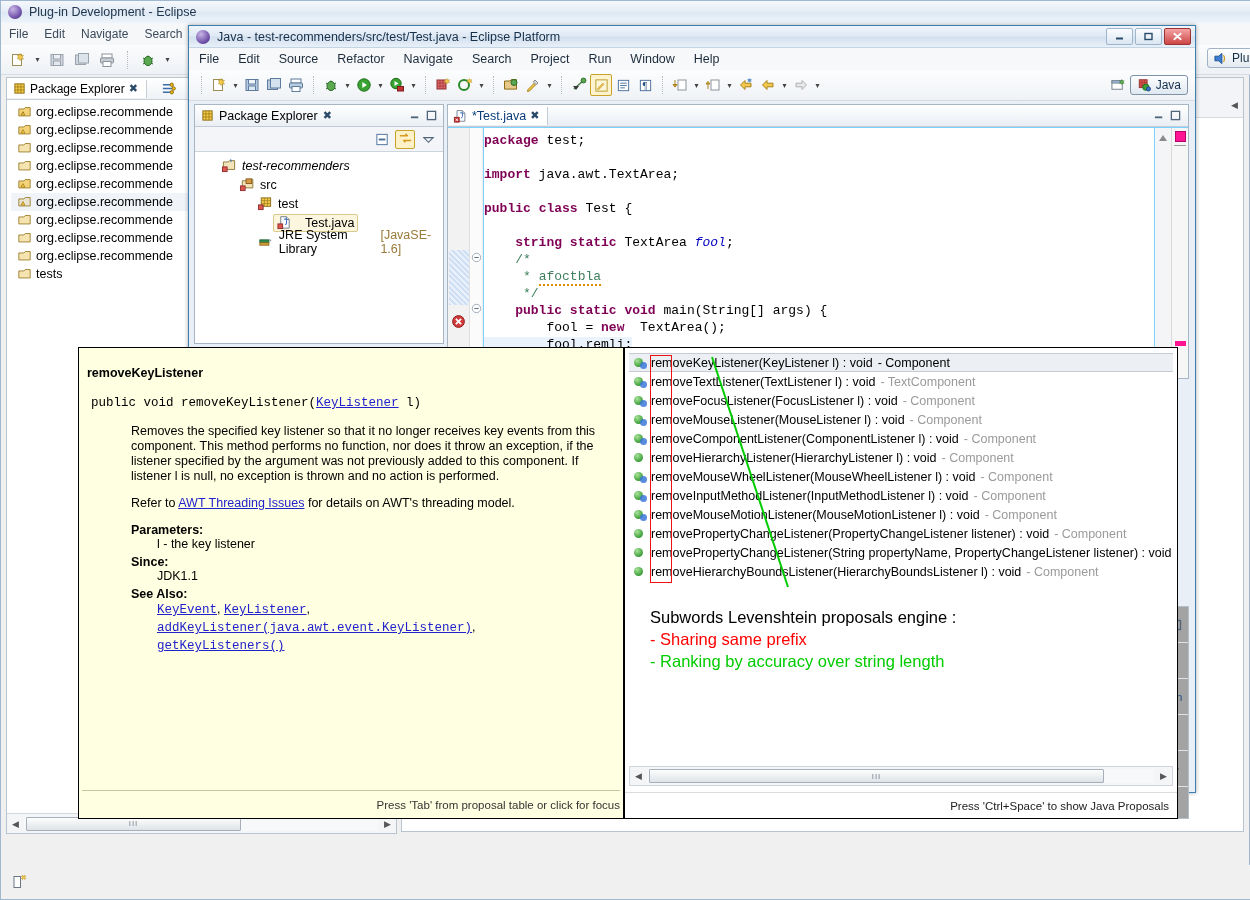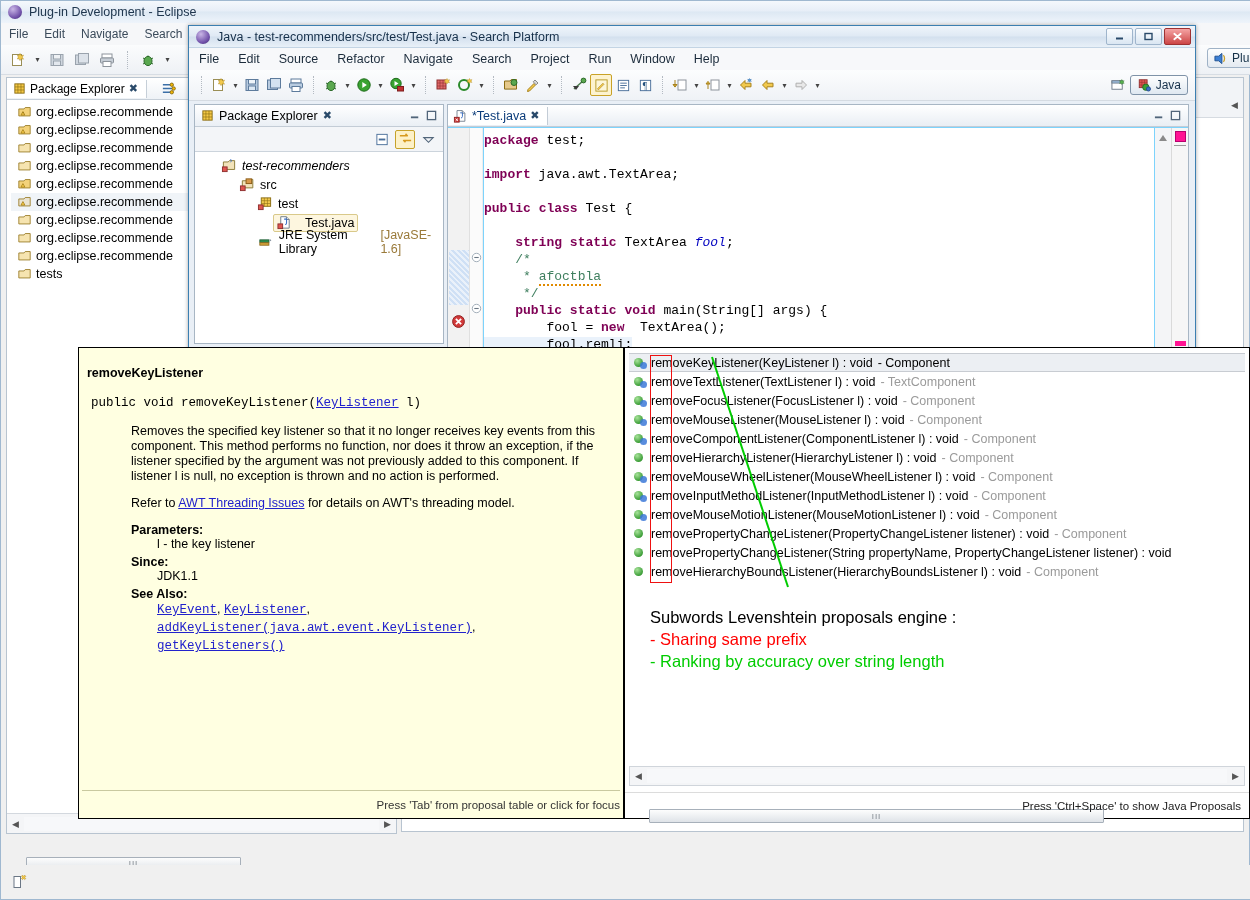--- a/index.html
+++ b/index.html
@@ -65,21 +65,21 @@
     background:#f4f5f7; border-top:1px solid #d3d8de;
     display:flex; align-items:center;
   }
   .hs-arrow{ width:17px; height:18px; display:flex; align-items:center; justify-content:center; color:#555; font-size:9px;}
   .hs-track{ flex:1; height:14px; background:#f7f8fa; position:relative;}
   .hs-thumb{
     position:absolute; top:0; height:14px;
     background:linear-gradient(to bottom,#fdfdfd,#dfe3e8);
     border:1px solid #a7b0ba; border-radius:1px;
     display:flex; align-items:center; justify-content:center;
-    color:#7d848c; font-size:8px; letter-spacing:1px;margin-top:40px;
+    color:#7d848c; font-size:8px; letter-spacing:1px;
   }
 
   #outer-right-region{
     position:absolute; left:400px; top:76px; right:5px; bottom:67px;
     background:#ffffff; border:1px solid #b8c4d0;
   }
   #outer-right-toolbar{
     position:absolute; left:0; top:0; width:100%; height:40px;
     background:#f2f4f7; border-bottom:1px solid #d6dbe1;
     display:flex; align-items:flex-end;
@@ -223,21 +223,21 @@
   .jd-sub{ margin-left:26px; }
   #javadoc-sep{ position:absolute; left:3px; right:3px; bottom:27px; border-top:1px solid #c9c9a0; }
   #javadoc-status{
     position:absolute; left:0; right:0; bottom:0; height:27px;
     display:flex; align-items:center; justify-content:flex-end;
     padding-right:3px; font-size:11.5px; color:#333;
   }
 
   
   #proposal-popup{
-    position:absolute; left:624px; top:347px; width:626px; height:472px;
+    position:absolute; left:624px; top:347px; width:554px; height:472px;
     background:#ffffff; border:1px solid #000;
   }
   #proposal-list{
     position:absolute; left:4px; top:5px; right:4px; height:238px;
     overflow:hidden;
   }
   .prow{
     height:19px; display:flex; align-items:center; gap:5px;
     font-size:12.5px; white-space:nowrap; padding-left:4px;
   }
@@ -469,21 +469,21 @@
       <path d="M11 3.5c1.8 1.2 1.8 5.8 0 7" stroke="#c8a02a" stroke-width="1.4" fill="none"></path>
     </svg>
     <span style="font-size:12px;color:#163248;">Plu</span>
   </div>
 </div>
 
 <div id="inner-window">
 
   <div id="inner-titlebar">
     <span class="ecl-logo"></span>
-    <span id="inner-title-text">Java - test-recommenders/src/test/Test.java - Search Platform</span>
+    <span id="inner-title-text">Java - test-recommenders/src/test/Test.java - Eclipse Platform</span>
     <div id="win-btns">
       <div class="winbtn">
         <svg class="gl" width="11" height="9" viewBox="0 0 11 9">
             <rect x="2" y="5.5" width="7" height="2" fill="#2a4a6a"></rect>
           </svg>
       </div>
       <div class="winbtn">
         <svg class="gl" width="11" height="9" viewBox="0 0 11 9">
             <rect x="2" y="1.5" width="7" height="6" fill="none" stroke="#2a4a6a" stroke-width="1.4"></rect>
           </svg>

